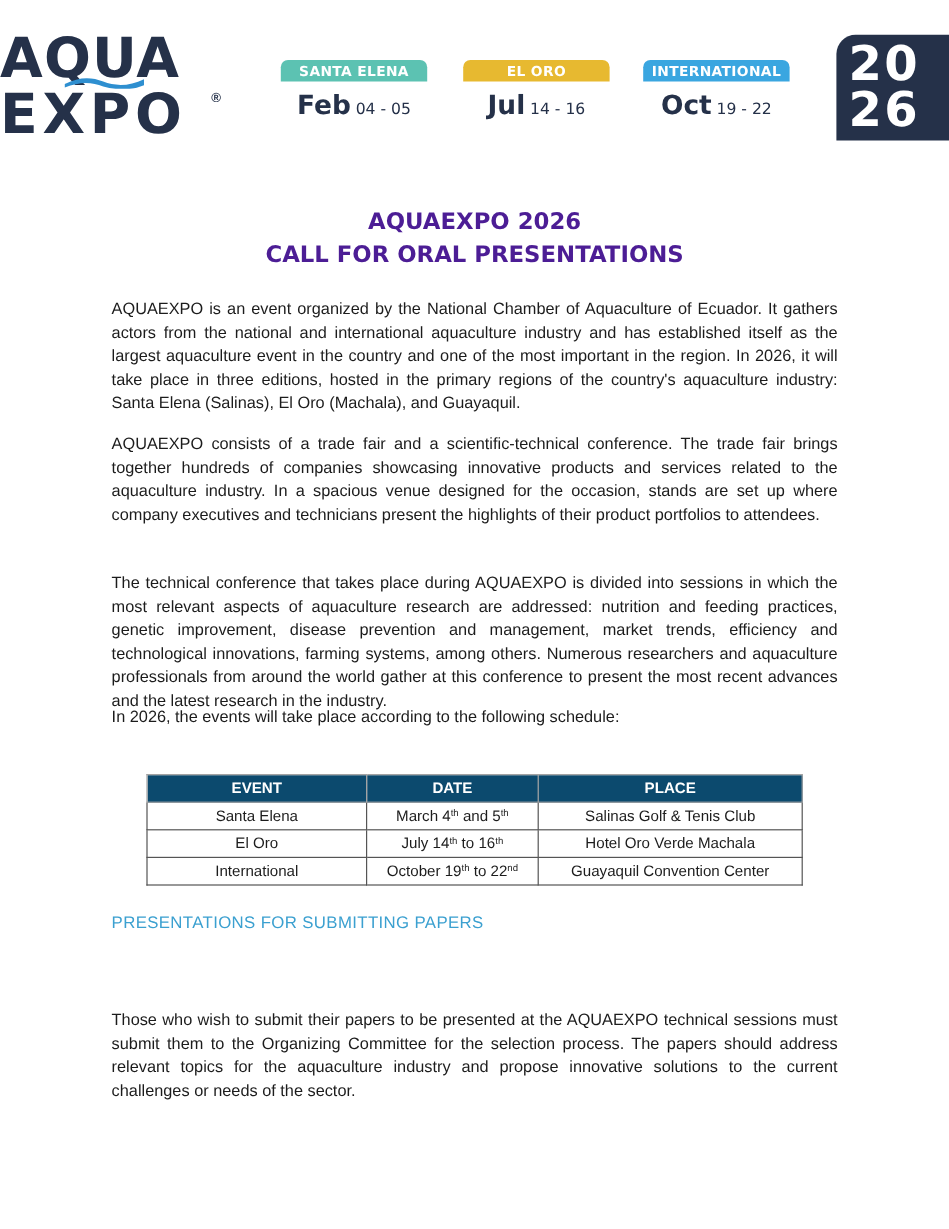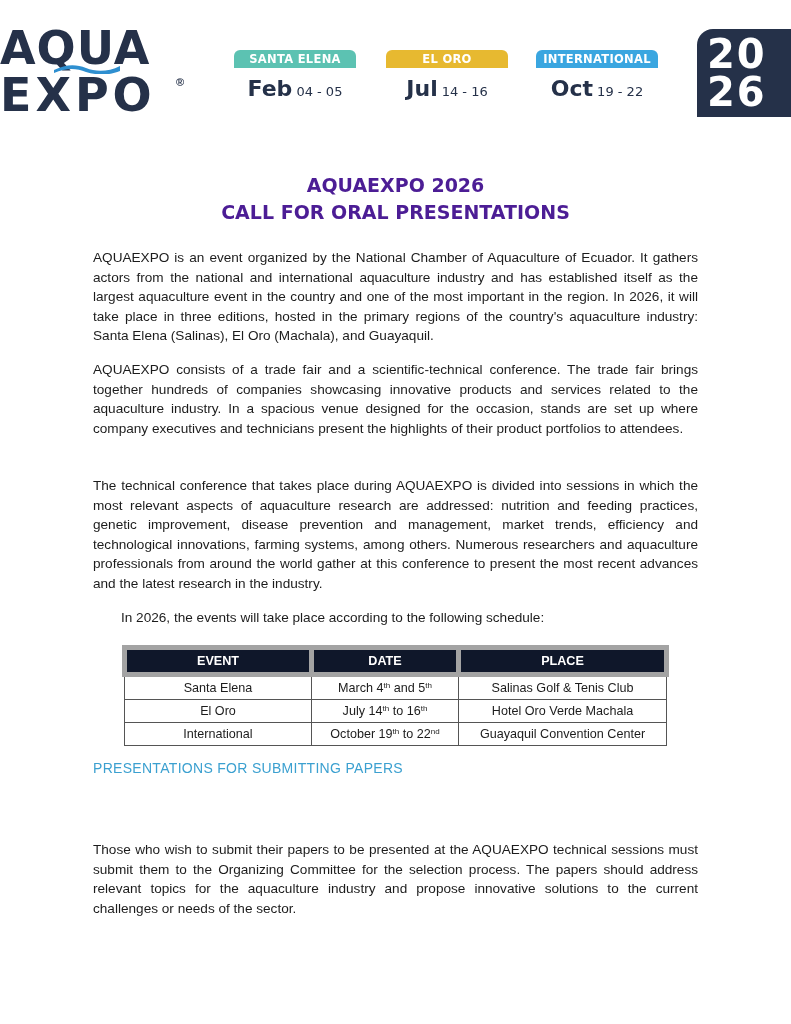--- a/index.html
+++ b/index.html
@@ -24,25 +24,25 @@
   .yearbox { position: absolute; left: 697px; top: 29px; width: 94px; height: 88px; background: #253149; border-radius: 16px 0 0 0; }
   .yearbox span { display: block; font-family: "DejaVu Sans", sans-serif; font-weight: 900; color: #fff; font-size: 40px; line-height: 38px; letter-spacing: 2px; padding-left: 10px; }
   .yearbox .y1 { margin-top: 6px; }
 
   .title { position: absolute; left: 0; width: 791px; top: 172px; text-align: center; font-family: "DejaVu Sans", sans-serif; font-weight: 900; color: #4c1d95; font-size: 19px; line-height: 27px; }
 
   .para { position: absolute; left: 93px; width: 605px; font-size: 13.6px; line-height: 19.5px; text-align: justify; color: #1c1c1c; }
   .p1 { top: 248px; }
   .p2 { top: 360px; }
   .p3 { top: 476px; }
-  .p4 { top: 608px; margin-left: 28px; }
+  .p4 { top: 588px; }
   .p5 { top: 840px; }
 
   table.sched { position: absolute; left: 122px; top: 645px; width: 547px; border-collapse: collapse; font-size: 12.6px; }
-  table.sched th { background: #0f172a; color: #fff; font-weight: bold; height: 22px; padding: 0; border: 5px solid #a3a3a3; }
+  table.sched th { background: #0c4a6e; color: #fff; font-weight: bold; height: 22px; padding: 0; border: 1px solid #a3a3a3; }
   table.sched td { height: 22px; padding: 0; border: 1px solid #555; text-align: center; color: #1c1c1c; }
   table.sched sup { font-size: 8px; vertical-align: 4px; line-height: 0; }
   .col1 { width: 182px; } .col2 { width: 142px; }
 
   .section-heading { position: absolute; left: 93px; top: 760px; font-size: 14px; color: #3ba0d0; letter-spacing: 0.3px; }
 </style>
 </head>
 <body>
 
 <div class="logo">

